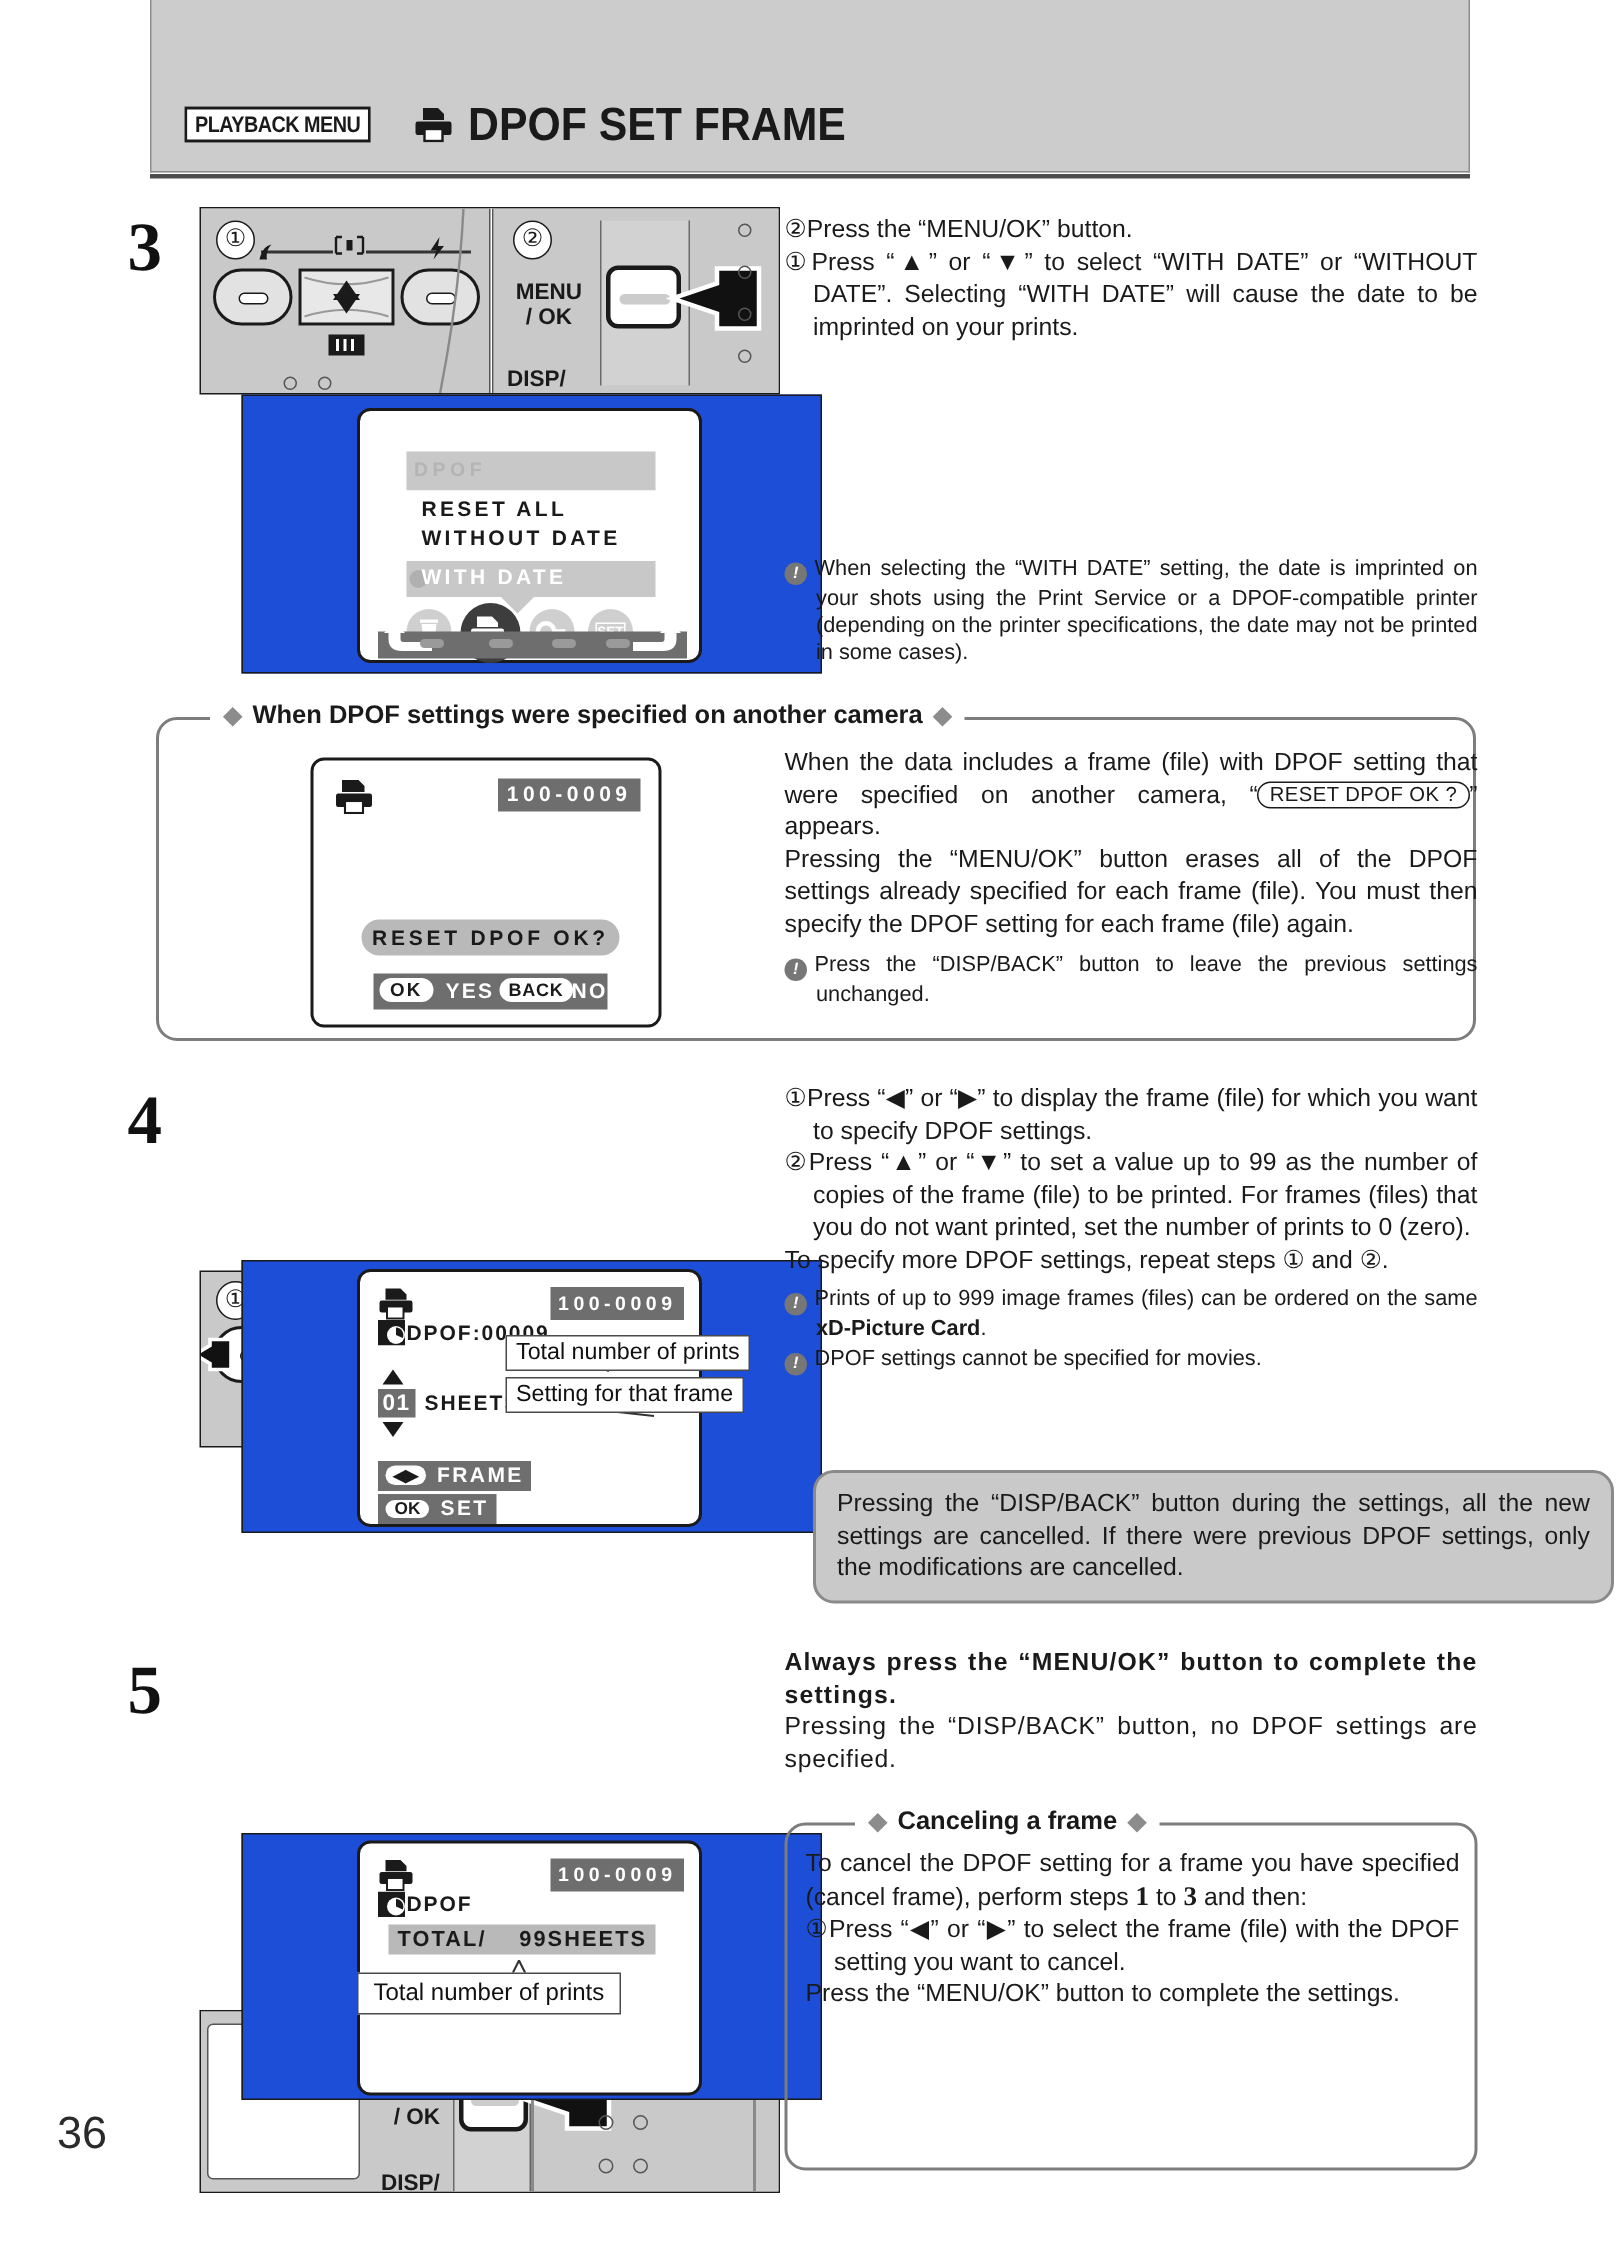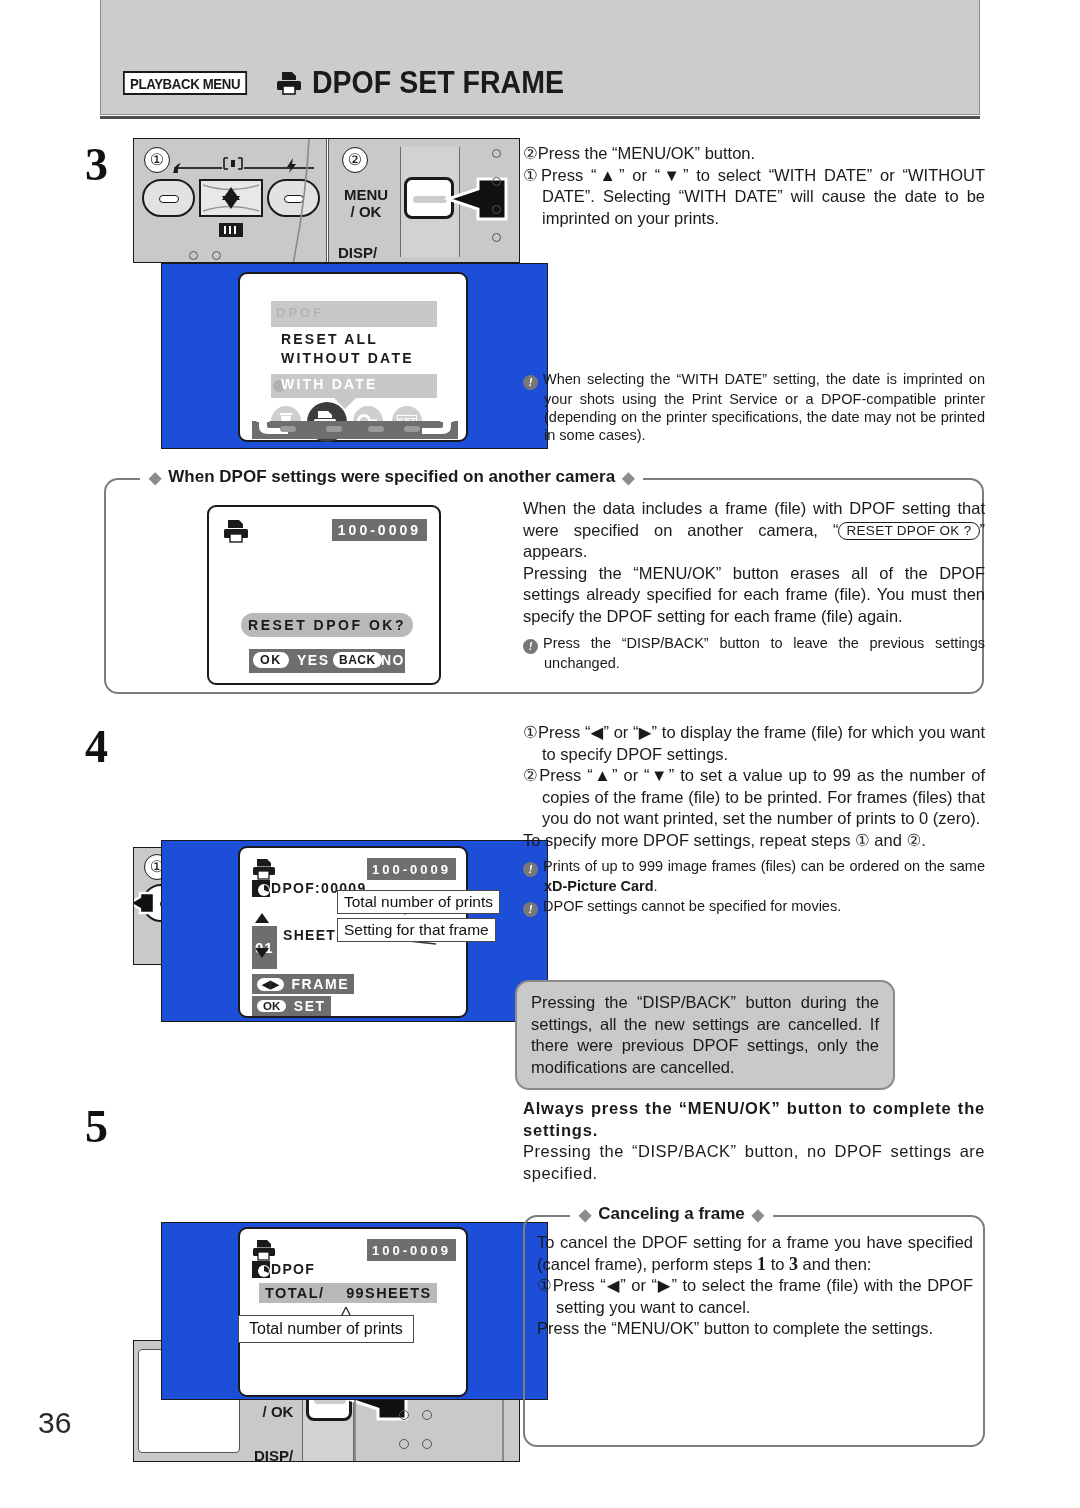--- a/index.html
+++ b/index.html
@@ -408,21 +408,21 @@
     </div>
     <svg style="position:absolute;left:12px;top:32px;" width="18" height="17">
       <rect x="0" y="0" width="18" height="17" fill="#1a1a1a"></rect>
       <circle cx="12" cy="10" r="6" fill="#fff"></circle>
         <path d="M12 10 L12 5 A5 5 0 0 1 16.5 12 Z" fill="#1a1a1a"></path>
     </svg>
     <span class="lcd-txt" style="position:absolute;left:31px;top:32px;font-size:14px;letter-spacing:1.3px;">DPOF:00009</span>
     <svg style="position:absolute;left:14px;top:64px;" width="16" height="12">
         <path d="M8 1 l7 10 h-14 z" fill="#1a1a1a"></path>
       </svg>
-    <span class="lcd-txt" style="position:absolute;left:12px;top:78px;background:#6e6e6e;color:#fff;font-size:15px;padding:13px 3px;letter-spacing:1px;">01</span>
+    <span class="lcd-txt" style="position:absolute;left:12px;top:78px;background:#6e6e6e;color:#fff;font-size:15px;padding:1px 3px;letter-spacing:1px;">01</span>
     <span class="lcd-txt" style="position:absolute;left:43px;top:79px;font-size:14px;letter-spacing:1.3px;">SHEETS</span>
     <svg style="position:absolute;left:14px;top:99px;" width="16" height="12">
         <path d="M8 11 l7 -10 h-14 z" fill="#1a1a1a"></path>
       </svg>
     <div style="position:absolute;left:12px;top:126px;background:#6e6e6e;padding:1px 5px;">
       <span style="display:inline-block;background:#fff;border-radius:9px;padding:0 5px;font-size:11px;font-weight:bold;vertical-align:1px;">◀▶</span>
       <span class="lcd-txt" style="font-size:14px;letter-spacing:1.6px;color:#fff;margin-left:3px;">FRAME</span>
     </div>
     <div style="position:absolute;left:12px;top:148px;background:#6e6e6e;padding:1px 5px;">
       <span style="display:inline-block;background:#fff;border-radius:9px;padding:0 6px;font-size:11.5px;font-weight:bold;vertical-align:1px;">OK</span>
@@ -445,21 +445,21 @@
   <div class="body-text hang">②Press “▲” or “▼” to set a value up to 99 as the number of copies of the frame (file) to be printed. For frames (files) that you do not want printed, set the number of prints to 0 (zero).</div>
   <div class="body-text">To specify more DPOF settings, repeat steps ① and ②.</div>
   <div class="note" style="margin-top:6px;">
     <span class="note-ico">!</span><span>Prints of up to 999 image frames (files) can be ordered on the same </span><b>xD-Picture Card</b><span>.</span>
   </div>
   <div class="note" style="margin-top:2px;">
     <span class="note-ico">!</span><span>DPOF settings cannot be specified for movies.</span>
   </div>
 </div>
 
-<div class="gray-callout" style="left:515px; top:980px; width:380px;">Pressing the “DISP/BACK” button during the settings, all the new settings are cancelled. If there were previous DPOF settings, only the modifications are cancelled.</div>
+<div class="gray-callout" style="left:542px; top:980px; width:534px;">Pressing the “DISP/BACK” button during the settings, all the new settings are cancelled. If there were previous DPOF settings, only the modifications are cancelled.</div>
 
 <div class="step-num" style="left:85px; top:1100px;">5</div>
 
 <div class="cam-box" style="left:133px; top:1097px; width:387px; height:122px;">
   <div class="cam-body"></div>
   <div style="position:absolute;left:4px;top:8px;width:102px;height:104px;background:#fff;border:1.6px solid #555;border-radius:4px;"></div>
   <div style="position:absolute;left:115px;top:45px;width:58px;font-size:15px;font-weight:bold;line-height:17px;text-align:center;">MENU<br>/ OK</div>
   <div style="position:absolute;left:120px;top:106px;font-size:15px;font-weight:bold;">DISP/</div>
   <div style="position:absolute;left:168px;top:2px;width:52px;height:118px;border-left:1.4px solid #6a6a6a;border-right:1.4px solid #6a6a6a;background:#d2d2d2;"></div>
   <div style="position:absolute;left:172px;top:36px;width:46px;height:44px;background:#fff;border:3px solid #1a1a1a;border-radius:8px;">

